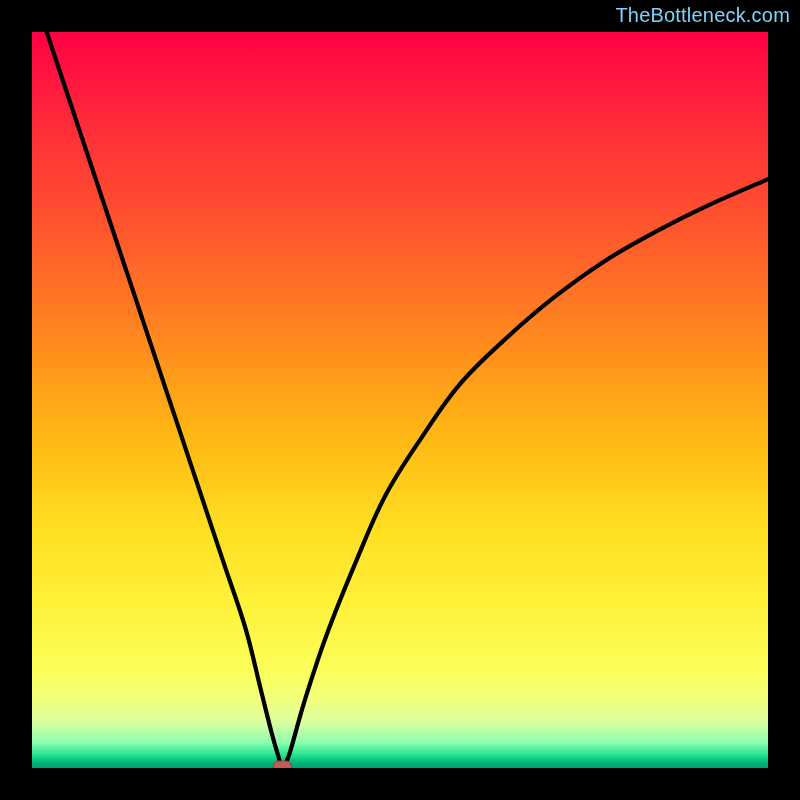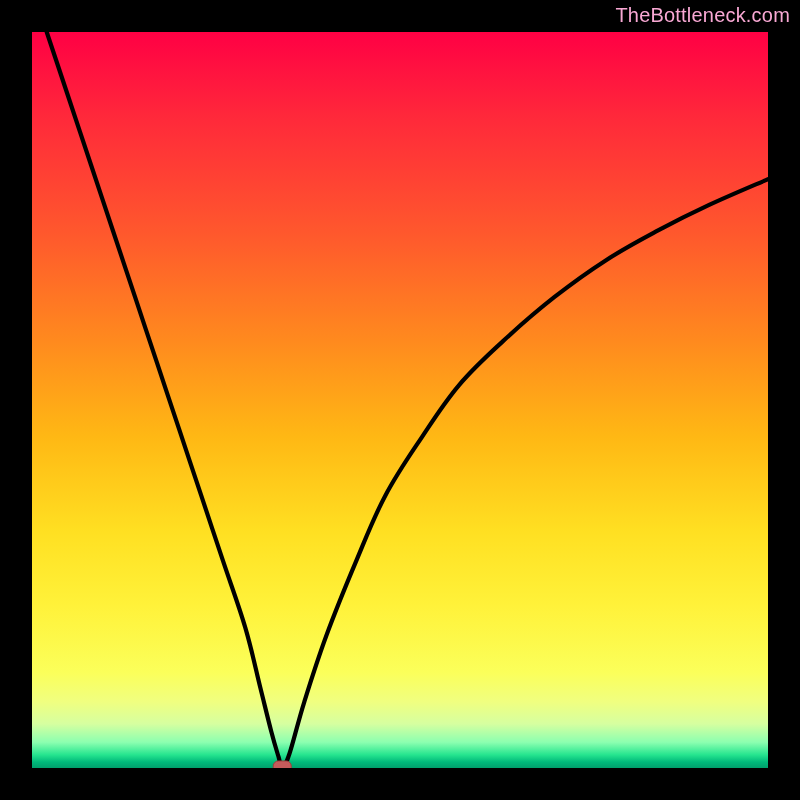--- a/index.html
+++ b/index.html
@@ -51,21 +51,21 @@
   .curve-svg {
     position: absolute;
     inset: 0;
     width: 100%;
     height: 100%;
   }
   .attribution {
     position: absolute;
     top: 4px;
     right: 10px;
-    color: #f9a8d4;
+    color: #7dd3fc;
     font-size: 20px;
     font-weight: 500;
     letter-spacing: 0.2px;
   }
 </style>
 </head>
 <body>
 
 <div class="frame">
 

